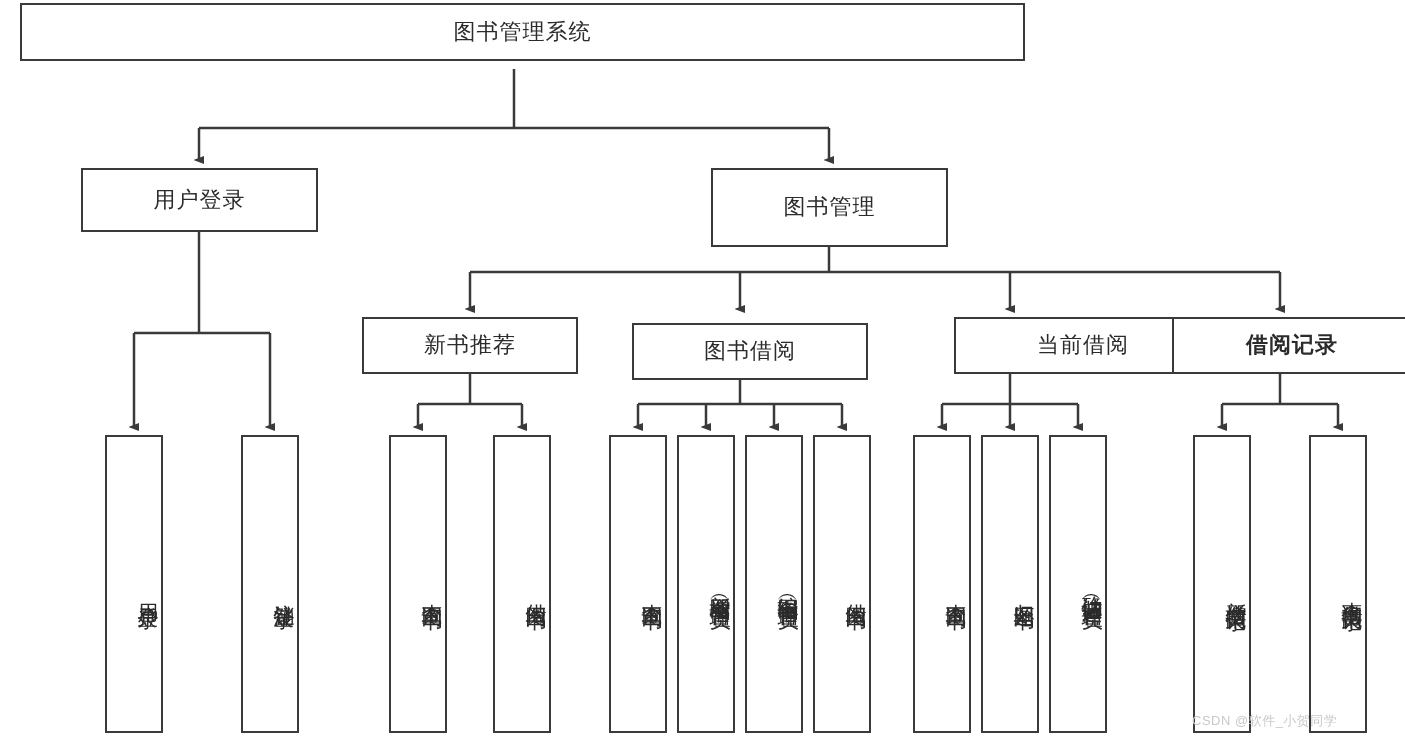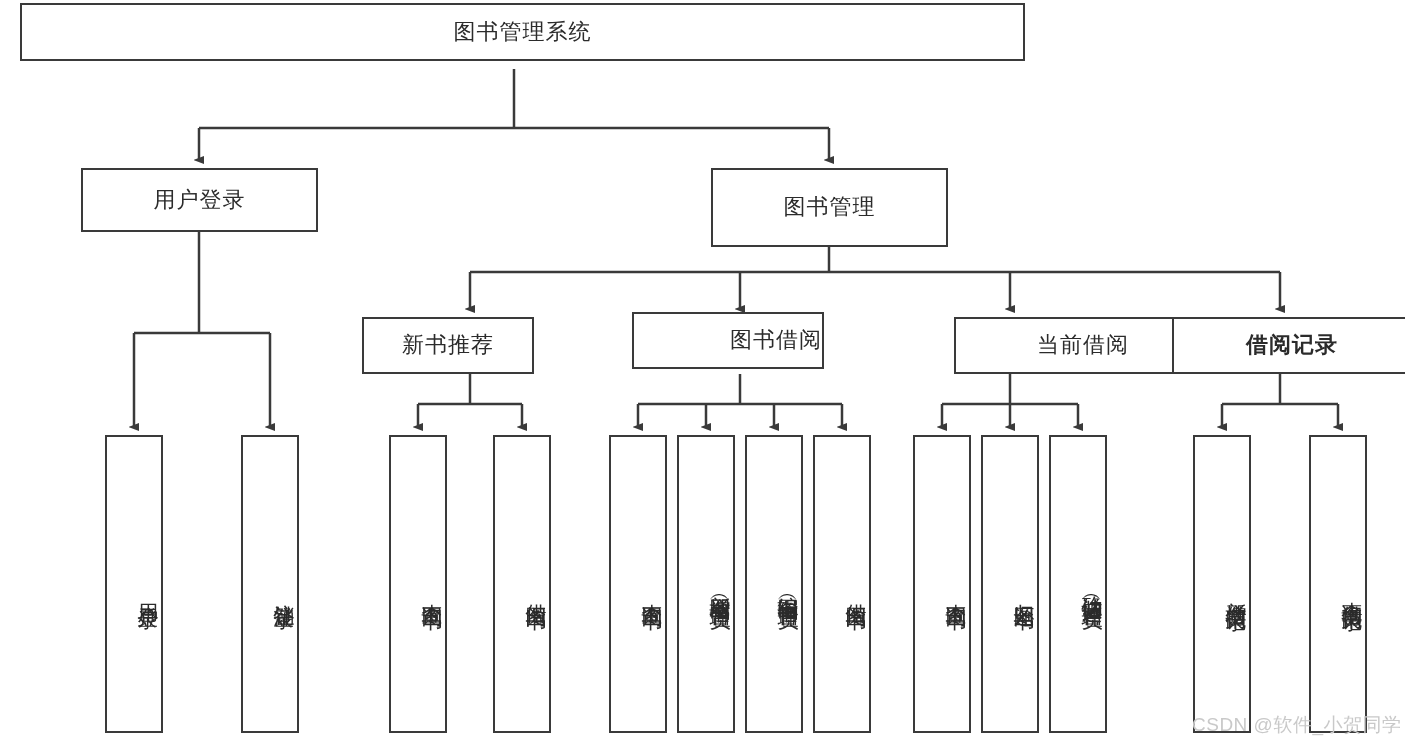--- a/index.html
+++ b/index.html
@@ -50,21 +50,21 @@
     justify-content: center;
     padding-top: 14px;
     letter-spacing: 2px;
     white-space: nowrap;
   }
   .node-v.tall {
     padding-top: 8px;
   }
   .watermark {
     position: absolute;
-    font-size: 19px;
+    font-size: 13px;
     color: #c9c9c9;
     white-space: nowrap;
     letter-spacing: 0.5px;
   }
 </style>
 </head>
 <body>
 
 <div id="canvas">
 
@@ -122,24 +122,24 @@
     <span>图书管理系统</span>
   </div>
 
   <div class="node node-h" style="left:81px; top:168px; width:237px; height:64px;">
     <span>用户登录</span>
   </div>
   <div class="node node-h" style="left:711px; top:168px; width:237px; height:79px;">
     <span>图书管理</span>
   </div>
 
-  <div class="node node-h" style="left:362px; top:317px; width:172px; height:57px;">
+  <div class="node node-h" style="left:362px; top:317px; width:216px; height:57px;">
     <span>新书推荐</span>
   </div>
-  <div class="node node-h" style="left:632px; top:312px; width:192px; height:57px;justify-content:flex-end;">
+  <div class="node node-h" style="left:632px; top:323px; width:236px; height:57px;">
     <span>图书借阅</span>
   </div>
   <div class="node node-h" style="left:954px; top:317px; width:258px; height:57px;">
     <span>当前借阅</span>
   </div>
   <div class="node node-h" style="left:1172px; top:317px; width:240px; height:57px;font-weight:bold;">
     <span>借阅记录</span>
   </div>
 
   <div class="node node-v" style="left:105px; top:435px; width:58px; height:298px;">

